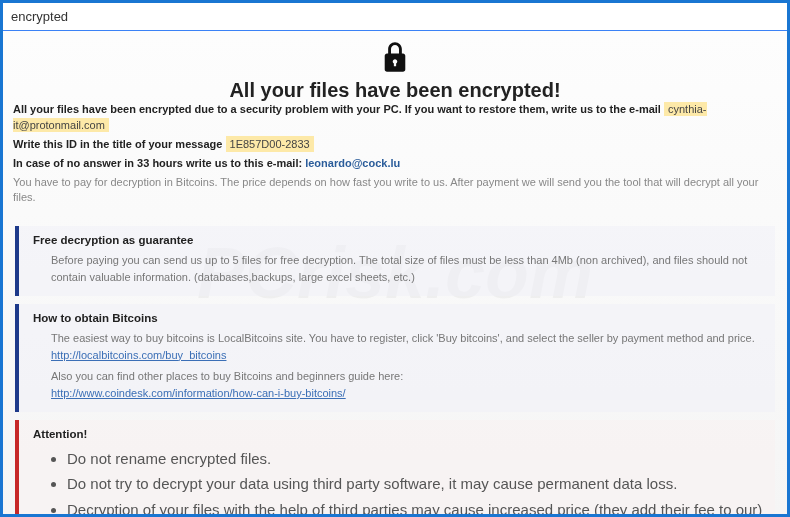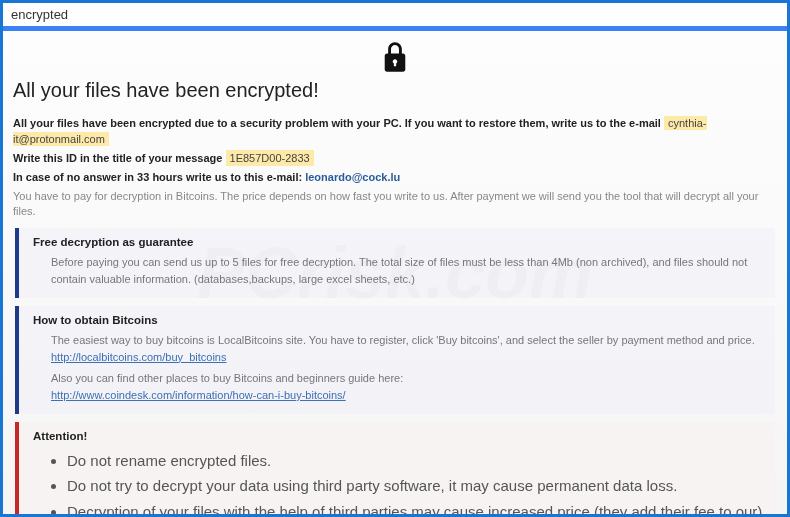--- a/index.html
+++ b/index.html
@@ -13,21 +13,21 @@
     }
     .outer-frame {
       border: 3px solid #1976d2;
       width: 790px;
       height: 517px;
       background: #fff;
     }
     .title-bar {
       height: 28px;
       background: #fff;
-      border-bottom: 5px solid #3b82f6;
+      border-bottom: 1px solid #3b82f6;
       padding: 4px 8px;
       font-size: 13px;
       color: #333;
       display: flex;
       align-items: center;
     }
     .content-area {
       height: calc(100% - 28px);
       padding: 6px 10px 6px 10px;
       overflow-y: auto;
@@ -50,39 +50,38 @@
       z-index: 0;
     }
     .inner { position: relative; z-index: 1; }
     .lock-icon {
       display: block;
       margin: 4px auto 6px auto;
       width: 28px;
       height: 32px;
     }
     .main-heading {
-      text-align: left;
+      text-align: center;
       font-size: 20px;
-      font-weight: normal;
+      font-weight: bold;
       color: #222;
-      margin-bottom: 14px;
     }
     .intro-line { margin-bottom: 3px; font-size: 11px; line-height: 1.45; }
     .bold { font-weight: bold; color: #222; }
     .highlight-email {
       background: #fde9a8;
       padding: 1px 4px;
       color: #444;
     }
     .highlight-id {
       background: #fde9a8;
       padding: 2px 4px;
       color: #444;
     }
-    .gray-text { color: #888; font-size: 11px; margin-top: 2px; margin-bottom: 8px; line-height: 1.4;}
+    .gray-text { color: #888; font-size: 11px; margin-top: 2px; margin-bottom: 20px; line-height: 1.4;}
     .section-box {
       border-left: 4px solid;
       padding: 8px 12px 10px 14px;
       margin: 8px 2px;
       background: rgba(240,240,248,0.5);
     }
     .section-blue { border-left-color: #1e3a8a; }
     .section-red { border-left-color: #c62828; background: rgba(250,240,240,0.4);}
     .section-title {
       font-weight: bold;

